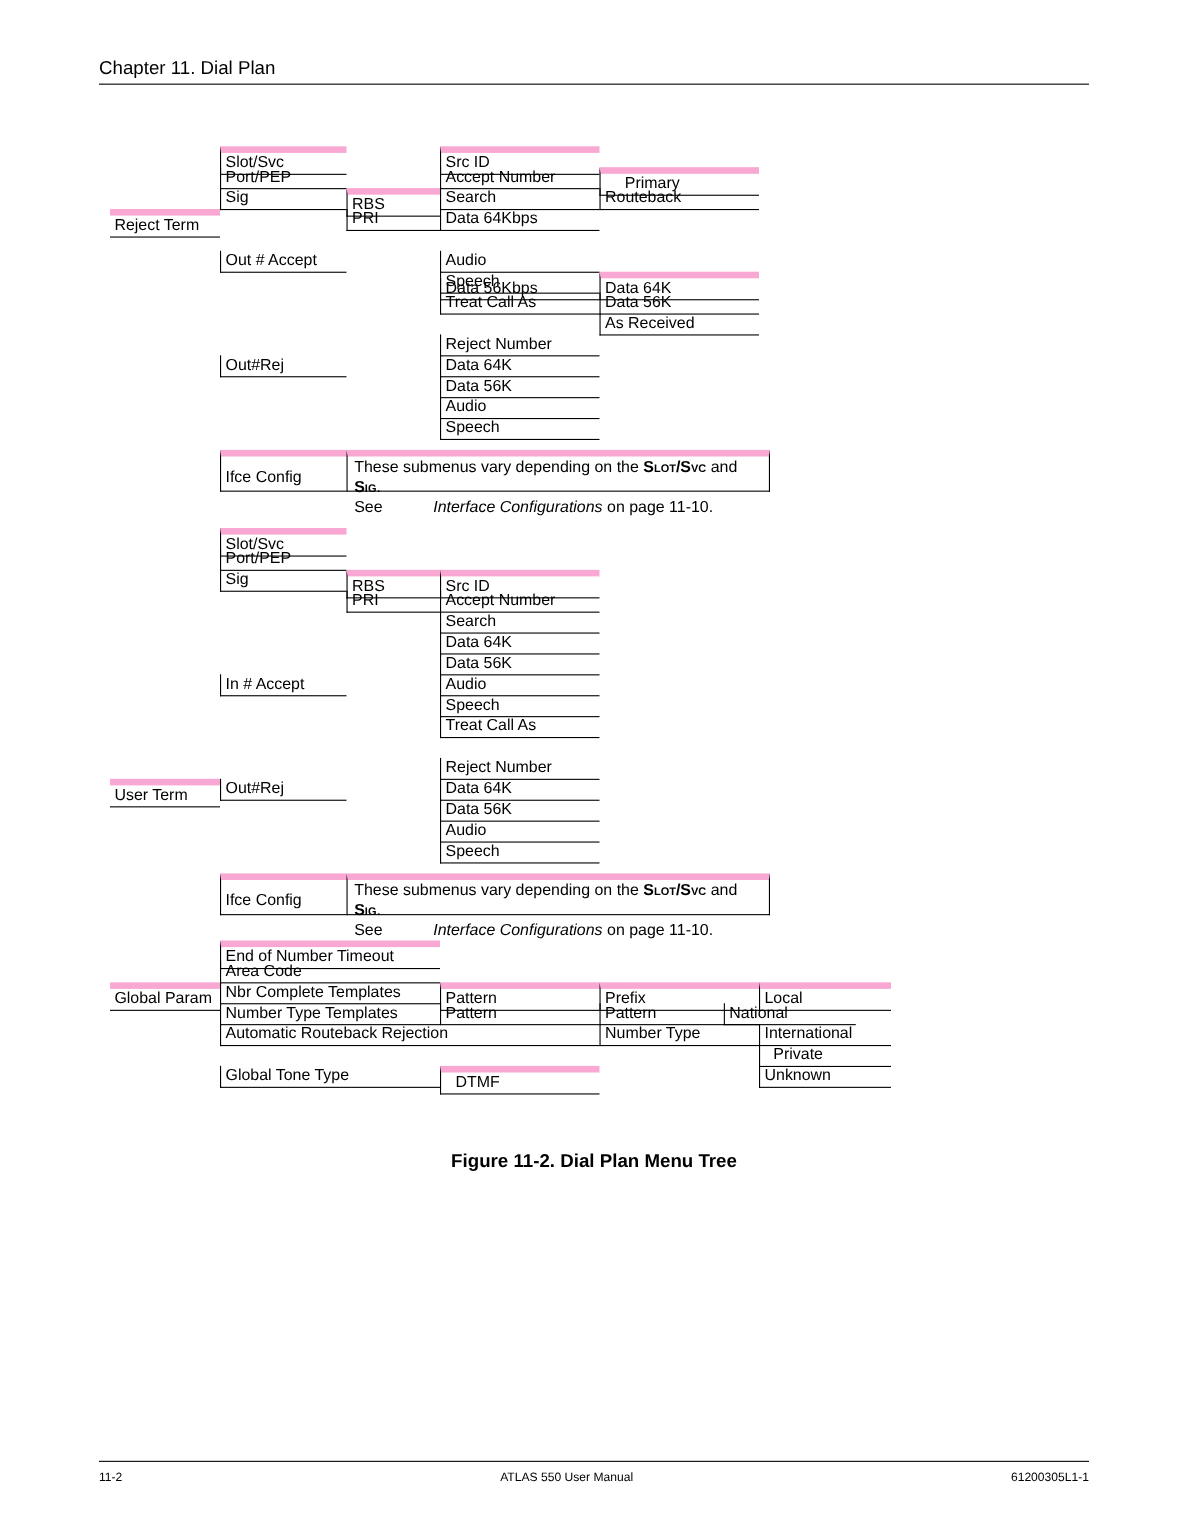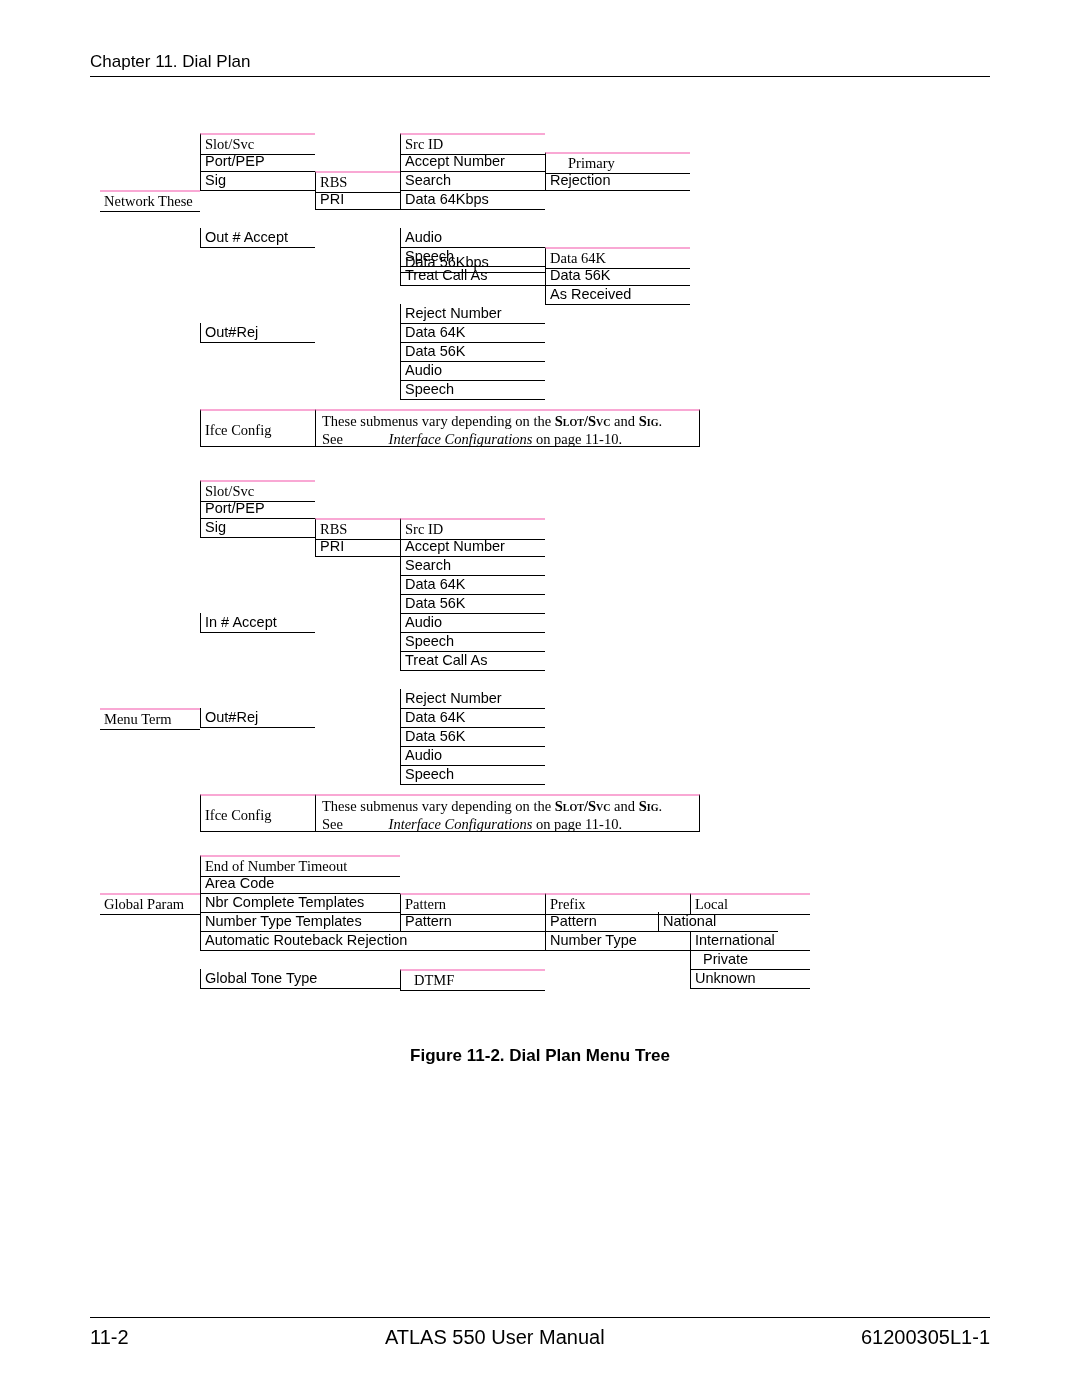--- a/index.html
+++ b/index.html
@@ -30,56 +30,56 @@
     position: relative;
     font-size: 14.5px;
     line-height: 19px;
   }
   .cell {
     position: absolute;
     box-sizing: border-box;
     padding: 0 4px;
     white-space: nowrap;
   }
-  .bt { border-top: 2px solid #f9a8d4; font-family: Liberation Serif, serif; }
+  .bt { border-top: 6px solid #f9a8d4; }
   .bb { border-bottom: 1px solid #000; }
   .bl { border-left: 1px solid #000; }
   .br { border-right: 1px solid #000; }
   .smallcaps { font-variant: small-caps; font-weight: bold; }
   .ital { font-style: italic; margin-left: 42px; }
   .caption {
     position: absolute;
     left: 0;
     width: 1080px;
     text-align: center;
     font-weight: bold;
     font-size: 17px;
   }
   .footer {
     position: absolute;
     left: 90px;
     right: 90px;
     bottom: 48px;
     border-top: 1.5px solid #000;
     padding-top: 8px;
-    font-size: 20px;
+    font-size: 11px;
     display: flex;
     justify-content: space-between;
   }
 </style>
 </head>
 <body>
 
 <div class="page">
   <div class="chapter">Chapter 11.  Dial Plan</div>
   <div class="hr-top"></div>
 
   <div class="tree">
 
-    <div class="cell bt bb" style="left:10px; top:57px; width:100px;">Network These</div>
+    <div class="cell bt bb" style="left:10px; top:57px; width:100px;">Reject Term</div>
 
     <div class="cell bt bb bl" style="left:110px; top:0;   width:115px;">Slot/Svc</div>
     <div class="cell bb bl" style="left:110px; top:19px; width:115px;">Port/PEP</div>
     <div class="cell bb bl" style="left:110px; top:38px; width:115px;">Sig</div>
     <div class="cell bb bl" style="left:110px; top:95px; width:115px;">Out # Accept</div>
     <div class="cell bb bl" style="left:110px; top:190px;width:115px;">Out#Rej</div>
     <div class="cell bt bb bl" style="left:110px; top:276px; width:115px; height:38px; line-height:38px;">Ifce Config</div>
 
     <div class="cell bt bb bl" style="left:225px; top:38px; width:85px;">RBS</div>
     <div class="cell bb bl" style="left:225px; top:57px; width:85px;">PRI</div>
@@ -92,31 +92,31 @@
     <div class="cell bb bl" style="left:310px; top:95px; width:145px;">Audio</div>
     <div class="cell bb bl" style="left:310px; top:114px;width:145px;">Speech</div>
     <div class="cell bb bl" style="left:310px; top:133px;width:145px;">Treat Call As</div>
     <div class="cell bb bl" style="left:310px; top:171px;width:145px;">Reject Number</div>
     <div class="cell bb bl" style="left:310px; top:190px;width:145px;">Data 64K</div>
     <div class="cell bb bl" style="left:310px; top:209px;width:145px;">Data 56K</div>
     <div class="cell bb bl" style="left:310px; top:228px;width:145px;">Audio</div>
     <div class="cell bb bl" style="left:310px; top:247px;width:145px;">Speech</div>
 
     <div class="cell bt bb bl" style="left:455px; top:19px; width:145px;padding-left:22px;">Primary</div>
-    <div class="cell bb bl" style="left:455px; top:38px; width:145px;">Rejection</div>
+    <div class="cell bb bl" style="left:455px; top:38px; width:145px;">Routeback</div>
     <div class="cell bt bb bl" style="left:455px; top:114px;width:145px;">Data 64K</div>
     <div class="cell bb bl" style="left:455px; top:133px;width:145px;">Data 56K</div>
     <div class="cell bb bl" style="left:455px; top:152px;width:145px;">As Received</div>
 
     <div class="cell bt bb bl br" style="left:225px; top:276px; width:385px; height:38px; white-space:normal; padding:1px 6px; line-height:18px;">
       <span>These submenus vary depending on the </span><span class="smallcaps">Slot/Svc</span><span> and </span><span class="smallcaps">Sig</span><span>.</span><br>
       <span>See </span><span class="ital">Interface Configurations</span><span> on page 11-10.</span>
     </div>
 
-    <div class="cell bt bb" style="left:10px; top:575px; width:100px;">Menu Term</div>
+    <div class="cell bt bb" style="left:10px; top:575px; width:100px;">User Term</div>
 
     <div class="cell bt bb bl" style="left:110px; top:347px; width:115px;">Slot/Svc</div>
     <div class="cell bb bl" style="left:110px; top:366px; width:115px;">Port/PEP</div>
     <div class="cell bb bl" style="left:110px; top:385px; width:115px;">Sig</div>
     <div class="cell bb bl" style="left:110px; top:480px; width:115px;">In # Accept</div>
     <div class="cell bb bl" style="left:110px; top:575px; width:115px;">Out#Rej</div>
     <div class="cell bt bb bl" style="left:110px; top:661px; width:115px; height:38px; line-height:38px;">Ifce Config</div>
 
     <div class="cell bt bb bl" style="left:225px; top:385px; width:85px;">RBS</div>
     <div class="cell bb bl" style="left:225px; top:404px; width:85px;">PRI</div>

